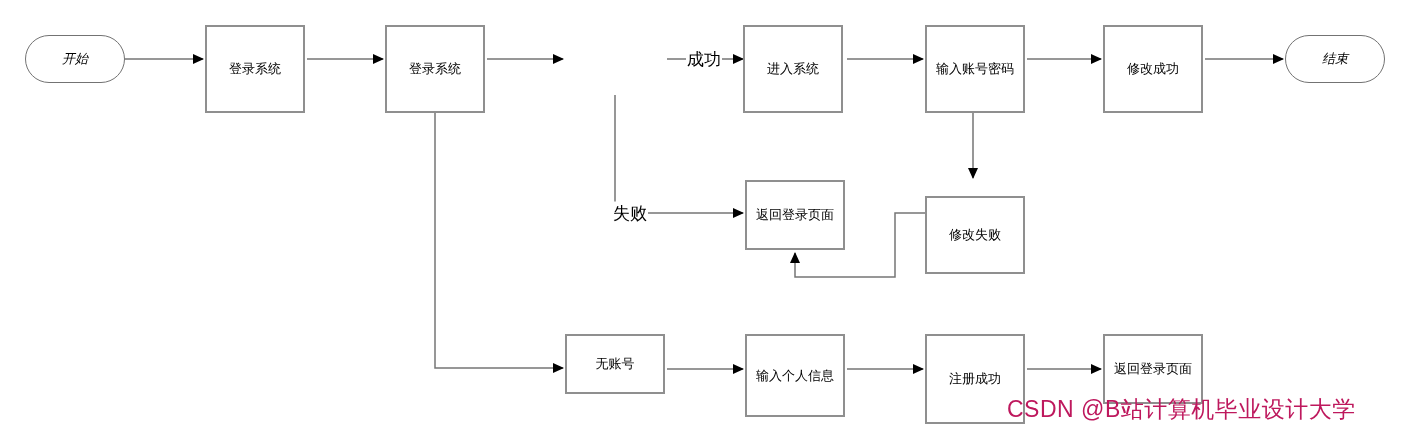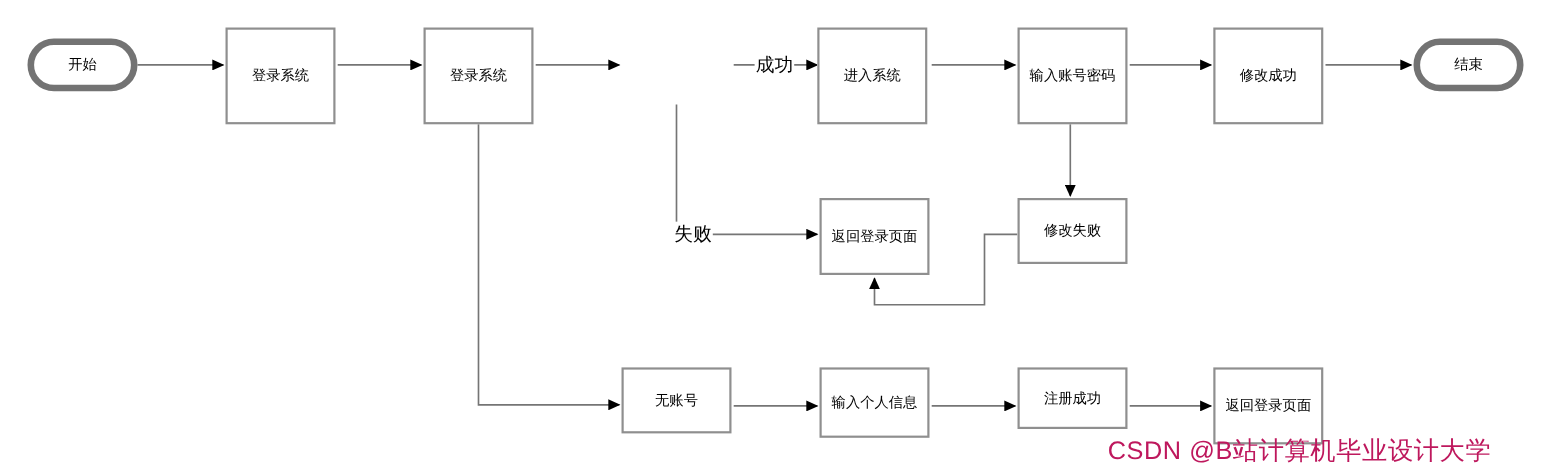--- a/index.html
+++ b/index.html
@@ -15,21 +15,21 @@
     position:absolute;
     display:flex;align-items:center;justify-content:center;
     box-sizing:border-box;
     background:#ffffff;
     color:#000000;
     font-size:13px;
     text-align:center;
     line-height:1.2;
   }
   .rect{width:100px;height:88px;border:2px solid #8f8f8f;}
-  .pill{width:100px;height:48px;border:6px solid #737373;border-radius:24px;}
+  .pill{width:100px;height:48px;border:1px solid #737373;border-radius:24px;font-style:italic;}
   .edge-label{
     position:absolute;
     transform:translate(-50%,-50%);
     background:#ffffff;
     font-size:17px;
     color:#000000;
     padding:0 1px;
     white-space:nowrap;
   }
   .watermark{
@@ -43,24 +43,24 @@
   
   #n-start{left:25px;top:35px;}
   #n-login{left:205px;top:25px;}
   #n-has-account{left:385px;top:25px;}
   #n-credentials{left:565px;top:25px;}
   #n-enter-system{left:743px;top:25px;}
   #n-modify-info{left:925px;top:25px;}
   #n-modify-ok{left:1103px;top:25px;}
   #n-end{left:1285px;top:35px;}
   #n-return-login{left:745px;top:180px;height:70px;}
-  #n-modify-fail{left:925px;top:180px;height:60px;}
+  #n-modify-fail{left:925px;top:196px;height:78px;}
   #n-no-account{left:565px;top:334px;height:60px;}
-  #n-personal-info{left:745px;top:334px;height:64px;}
-  #n-register-ok{left:925px;top:334px;height:56px;}
+  #n-personal-info{left:745px;top:334px;height:83px;}
+  #n-register-ok{left:925px;top:334px;height:90px;}
   #n-return-login2{left:1103px;top:334px;height:70px;}
   #lbl-success{left:704px;top:59px;}
   #lbl-fail{left:630px;top:213px;}
 </style>
 </head>
 <body>
 
 <div class="canvas">
 
   <svg class="edges" width="1410" height="430" viewBox="0 0 1410 430" fill="none" stroke="#757575" stroke-width="1.5">

